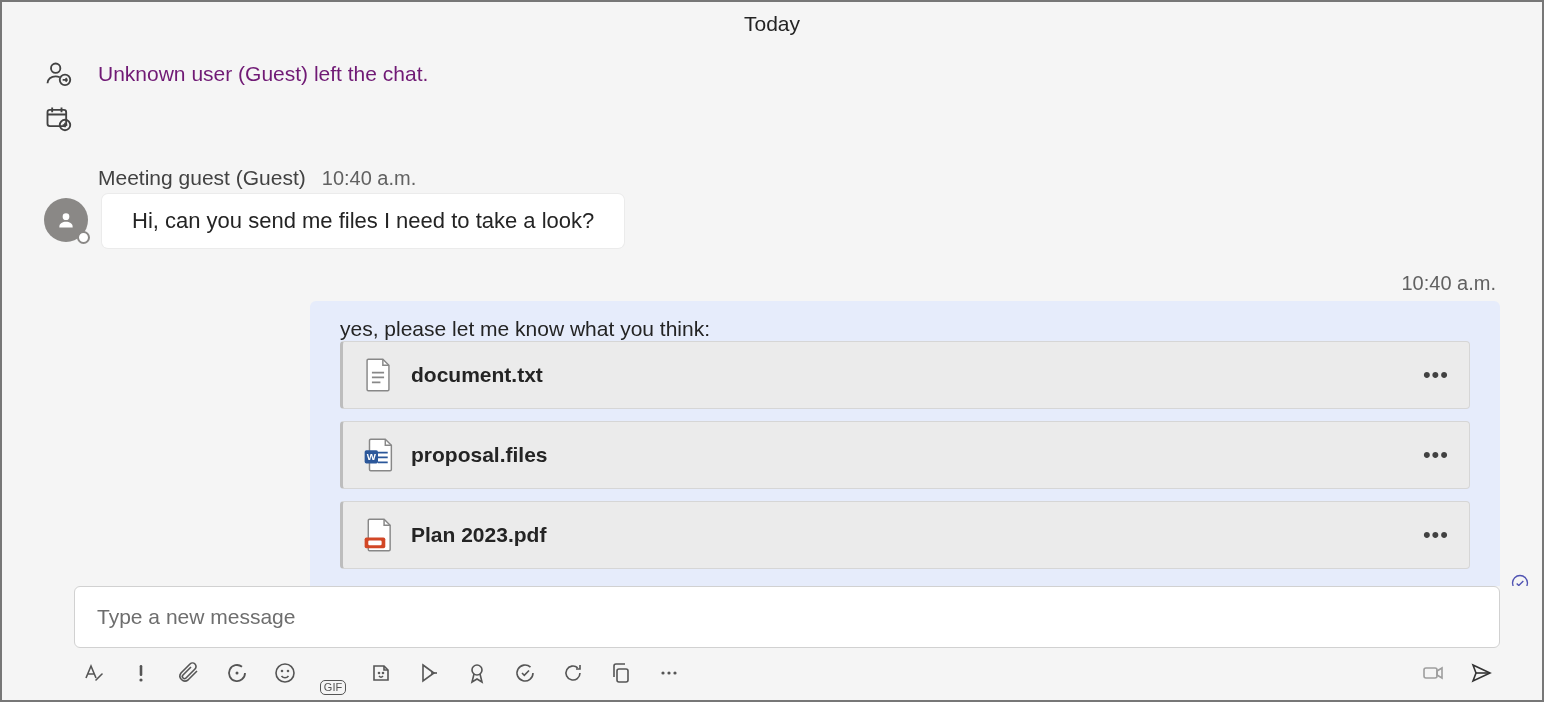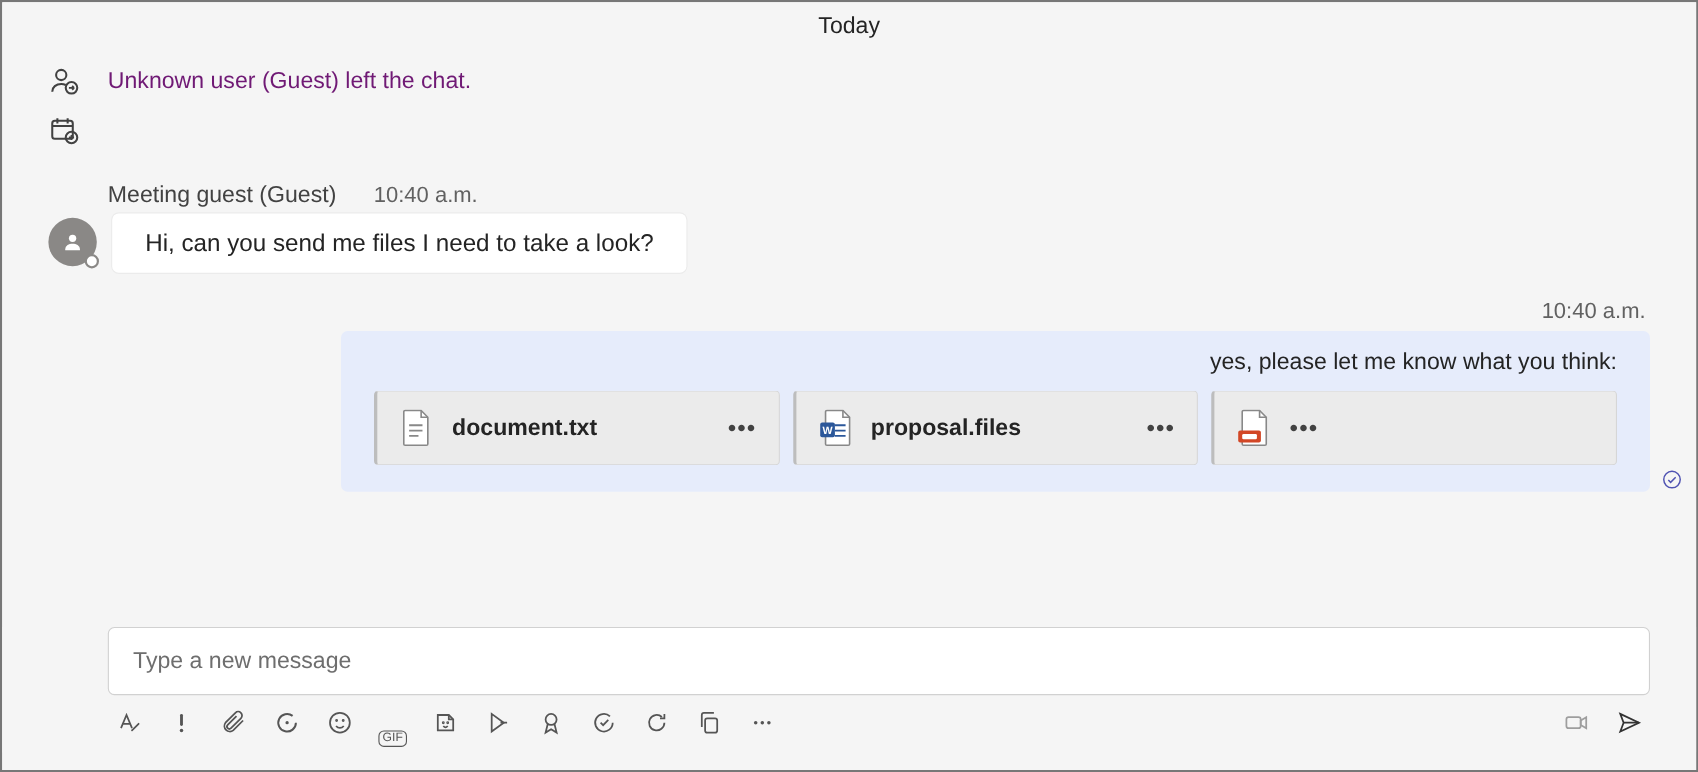--- a/index.html
+++ b/index.html
@@ -44,21 +44,21 @@
     display:flex;
     align-items:center;
     gap:26px;
     padding:6px 0 10px 0;
   }
   .system-event svg{width:28px;height:28px;color:#424242;flex:0 0 28px;}
   .system-event .sys-text{font-size:21px;color:#701a75;}
   .sender-line{
     display:flex;
     align-items:baseline;
-    gap:34px;
+    gap:16px;
     padding-left:54px;
     margin-top:24px;
   }
   .sender-name{font-size:21px;color:#424242;}
   .sender-time{font-size:20px;color:var(--text-muted);}
   .msg-row{display:flex;gap:14px;align-items:flex-start;margin-top:4px;}
   .avatar{
     width:44px;height:44px;border-radius:50%;
     background:#8a8886;display:flex;align-items:center;justify-content:center;
     position:relative;flex:0 0 44px;margin-top:4px;
@@ -80,24 +80,24 @@
   .out-row{display:flex;flex-direction:column;align-items:flex-end;margin-top:24px;}
   .out-time{font-size:20px;color:var(--text-muted);margin-bottom:6px;padding-right:4px;}
   .bubble-out{
     background:var(--bubble-out);
     border-radius:6px;
     padding:16px 30px 24px 30px;
     width:1190px;
     box-sizing:border-box;
     position:relative;
   }
-  .bubble-out .out-text{font-size:21px;color:var(--text-strong);margin-bottom:14px;text-align:right;}
+  .bubble-out .out-text{font-size:21px;color:var(--text-strong);margin-bottom:0;}
   .file-grid{
     display:grid;
-    grid-template-columns:1fr 1fr 1fr;
+    grid-template-columns:1fr;
     gap:12px;
   }
   .file-card{
     background:var(--file-card);
     border:1px solid var(--file-card-border);
     border-left:3px solid #bdbdbd;
     border-radius:4px;
     display:flex;
     align-items:center;
     gap:18px;
@@ -106,23 +106,23 @@
   }
   .file-card .file-icon{width:30px;height:34px;flex:0 0 30px;}
   .file-card .file-name{font-size:21px;font-weight:600;color:var(--text-strong);flex:1;}
   .file-card .more{font-size:22px;color:#424242;letter-spacing:1px;cursor:pointer;}
   .read-receipt{
     position:absolute;right:-30px;bottom:-4px;color:var(--accent);
   }
   .read-receipt svg{width:20px;height:20px;}
 
   .composer-wrap{
-    padding:0 42px 10px 96px;
+    padding:0 42px 10px 72px;
     background:var(--bg);
-    position:absolute;bottom:16px;left:0;right:0;
+    position:absolute;bottom:0;left:0;right:0;
   }
   .compose-input{
     width:100%;
     box-sizing:border-box;
     border:1px solid var(--border);
     border-radius:6px;
     background:#fff;
     padding:18px 22px;
     font-size:21px;
     color:var(--text-strong);
@@ -212,20 +212,21 @@
           <div class="more">•••</div>
         </div>
 
         <div class="file-card">
           <svg class="file-icon" viewBox="0 0 24 28">
             <path d="M5 1h12l5 5v20a1 1 0 0 1-1 1H5a1 1 0 0 1-1-1V2a1 1 0 0 1 1-1z" fill="#fff" stroke="#888" stroke-width="1.2"></path>
             <path d="M17 1v5h5" fill="none" stroke="#888" stroke-width="1.2"></path>
             <rect x="1" y="16" width="17" height="9" rx="1.5" fill="#d24726"></rect>
             <rect x="4" y="18.5" width="11" height="4" rx="1" fill="#fff"></rect>
           </svg>
+          <div class="file-name">Plan 2023.pdf</div>
           <div class="more">•••</div>
         </div>
 
       </div>
       <div class="read-receipt">
         <svg viewBox="0 0 24 24" fill="none" stroke="currentColor" stroke-width="1.6">
           <circle cx="12" cy="12" r="9"></circle>
           <path d="M8 12.5l2.5 2.5L16 9.5"></path>
         </svg>
       </div>

